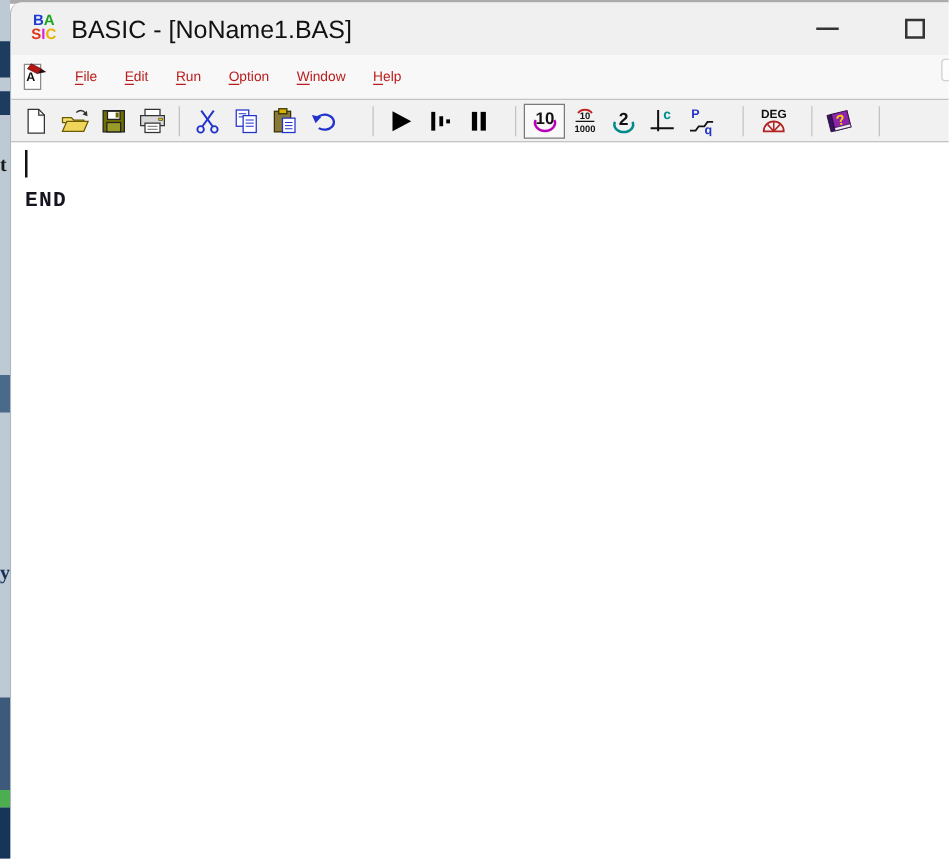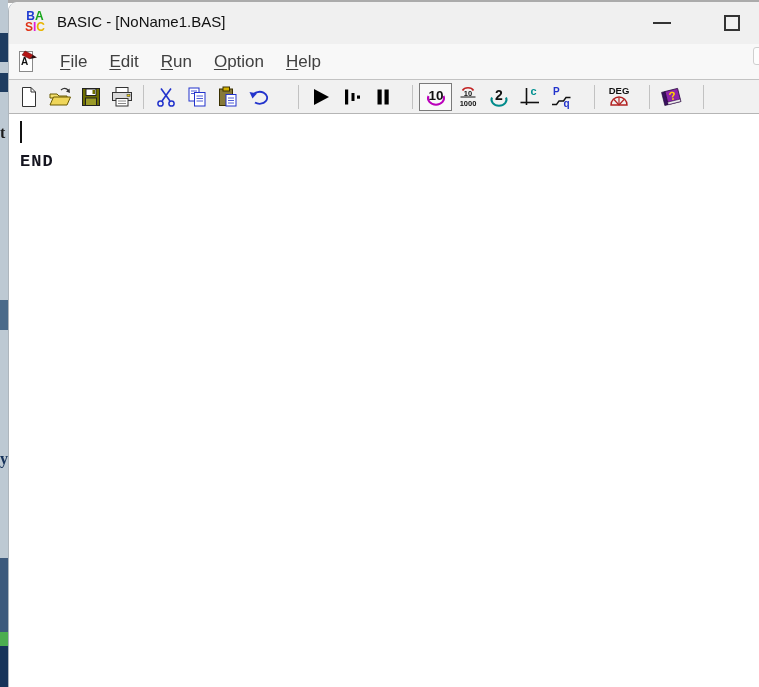--- a/index.html
+++ b/index.html
@@ -26,31 +26,31 @@
   
   .app-window { position:absolute; left:8px; top:2px; width:751px; height:685px;
     background:#fff; border-top-left-radius:9px; z-index:2; border-left:1px solid #aeb6bd; }
 
   
   .titlebar { position:relative; height:42px; background:#f0f0f0; border-top-left-radius:9px;padding-left:29px; }
   .logo { position:absolute; left:12px; top:8px; width:28px; height:28px; font:bold 12px "Liberation Sans", sans-serif; line-height:12px; text-align:center; }
   .logo .row { display:block; letter-spacing:0px; }
   .logo .row2 { margin-top:-1px; }
   .lg-b { color:#1f3bd1; } .lg-a { color:#16a51b; } .lg-s { color:#e03417; } .lg-i { color:#e01fd8; } .lg-c { color:#e8b400; }
-  .title-text { position:absolute; left:48px; top:11px; font-size:15px; color:#111; white-space:nowrap; }
+  .title-text { position:absolute; left:48px; top:11px; font-size:20px; color:#111; white-space:nowrap; }
   .win-btn { position:absolute; top:0; width:46px; height:42px; display:flex; align-items:center; justify-content:center; }
   .win-btn.min { right:74px; }
   .win-btn.max { right:4px; }
   .min-glyph { width:18px; height:2px; background:#333; }
   .max-glyph { width:16px; height:16px; border:2px solid #333; background:transparent; }
 
   
   .menubar { position:relative; height:36px; background:#f8f8f8; border-bottom:1px solid #c3c3c3; display:flex; align-items:center; }
   .doc-icon { width:22px; height:27px; margin:0 10px 0 8px; display:flex; align-items:center; }
-  .menu-item { padding:0 11px; font-size:17px; color:#404040; cursor:default; line-height:34px; }
+  .menu-item { padding:0 11px; font-size:11px; color:#b91c1c; cursor:default; line-height:34px; }
   .menu-item .mkey { text-decoration:underline; text-underline-offset:2px; }
   .mdi-btn-partial { position:absolute; right:-10px; top:3px; width:16px; height:18px; border:1px solid #cfcfcf; border-radius:3px; background:#fdfdfd; }
 
   
   .toolbar { position:relative; height:34px; background:#f1f1f1; display:flex; align-items:center; padding-left:4px; border-bottom:1px solid #b5b5b5;text-decoration:underline; }
   .tb-btn { width:31px; height:28px; display:flex; align-items:center; justify-content:center; background:transparent; border:1px solid transparent; }
   .tb-btn.active { border:1px solid #7a7a7a; background:#f9f9f9; width:33px; }
   .tb-sep { width:1px; height:24px; background:#c2c2c2; margin:0 6px; }
   .sep-g2 { margin-left:24px; }
   .sep-g3 { margin-left:14px; }
@@ -107,20 +107,21 @@
           <rect x="2.5" y="3.5" width="13" height="20" fill="#ffffff" stroke="#8a8a8a"></rect>
           <text x="4" y="17" font-size="10" font-weight="bold" fill="#111">A</text>
           <polygon points="8,3 16,7 13,11 5,7" fill="#b51414" stroke="#4a0606" stroke-width="0.5"></polygon>
           <polygon points="16,7 20,9.5 13,11" fill="#2a0a0a"></polygon>
         </svg>
       </div>
       <div class="menu-item"><span class="mkey">F</span><span>ile</span></div>
       <div class="menu-item"><span class="mkey">E</span><span>dit</span></div>
       <div class="menu-item"><span class="mkey">R</span><span>un</span></div>
       <div class="menu-item"><span class="mkey">O</span><span>ption</span></div>
+      <div class="menu-item"><span class="mkey">W</span><span>indow</span></div>
       <div class="menu-item"><span class="mkey">H</span><span>elp</span></div>
       <div class="mdi-btn-partial"></div>
     </div>
 
     <div class="toolbar">
 
       <div class="tb-btn">
         <svg width="22" height="22" viewBox="0 0 22 22">
           <path d="M4.5 1.5 h8.5 l4.5 4.5 v14.5 h-13 z" fill="#fff" stroke="#333"></path>
           <path d="M13 1.5 v4.5 h4.5" fill="none" stroke="#333"></path>

